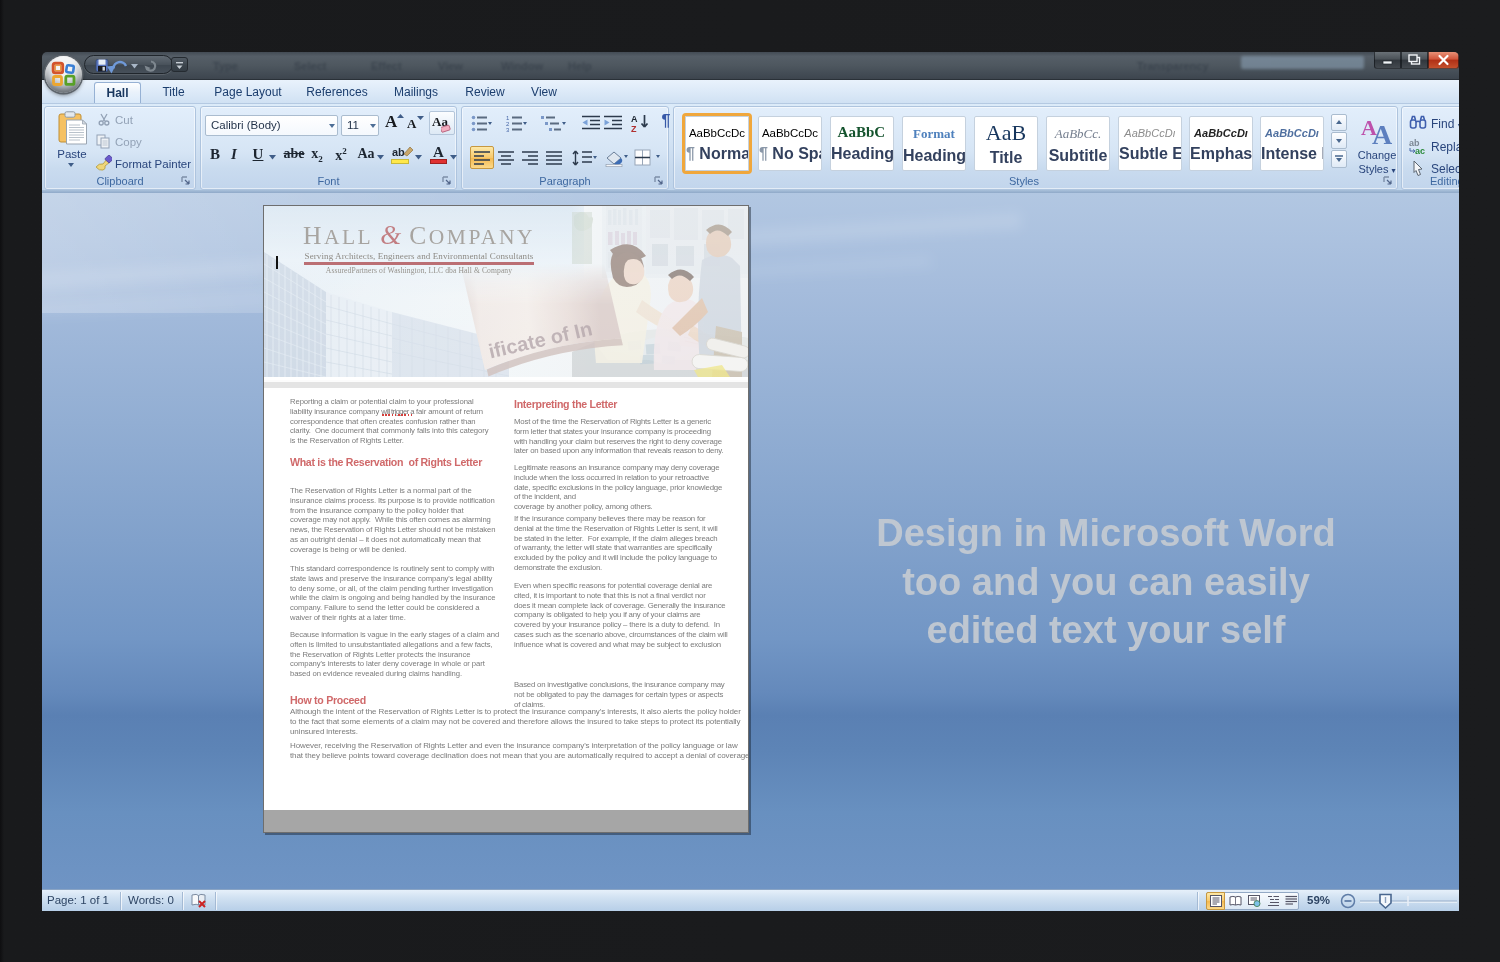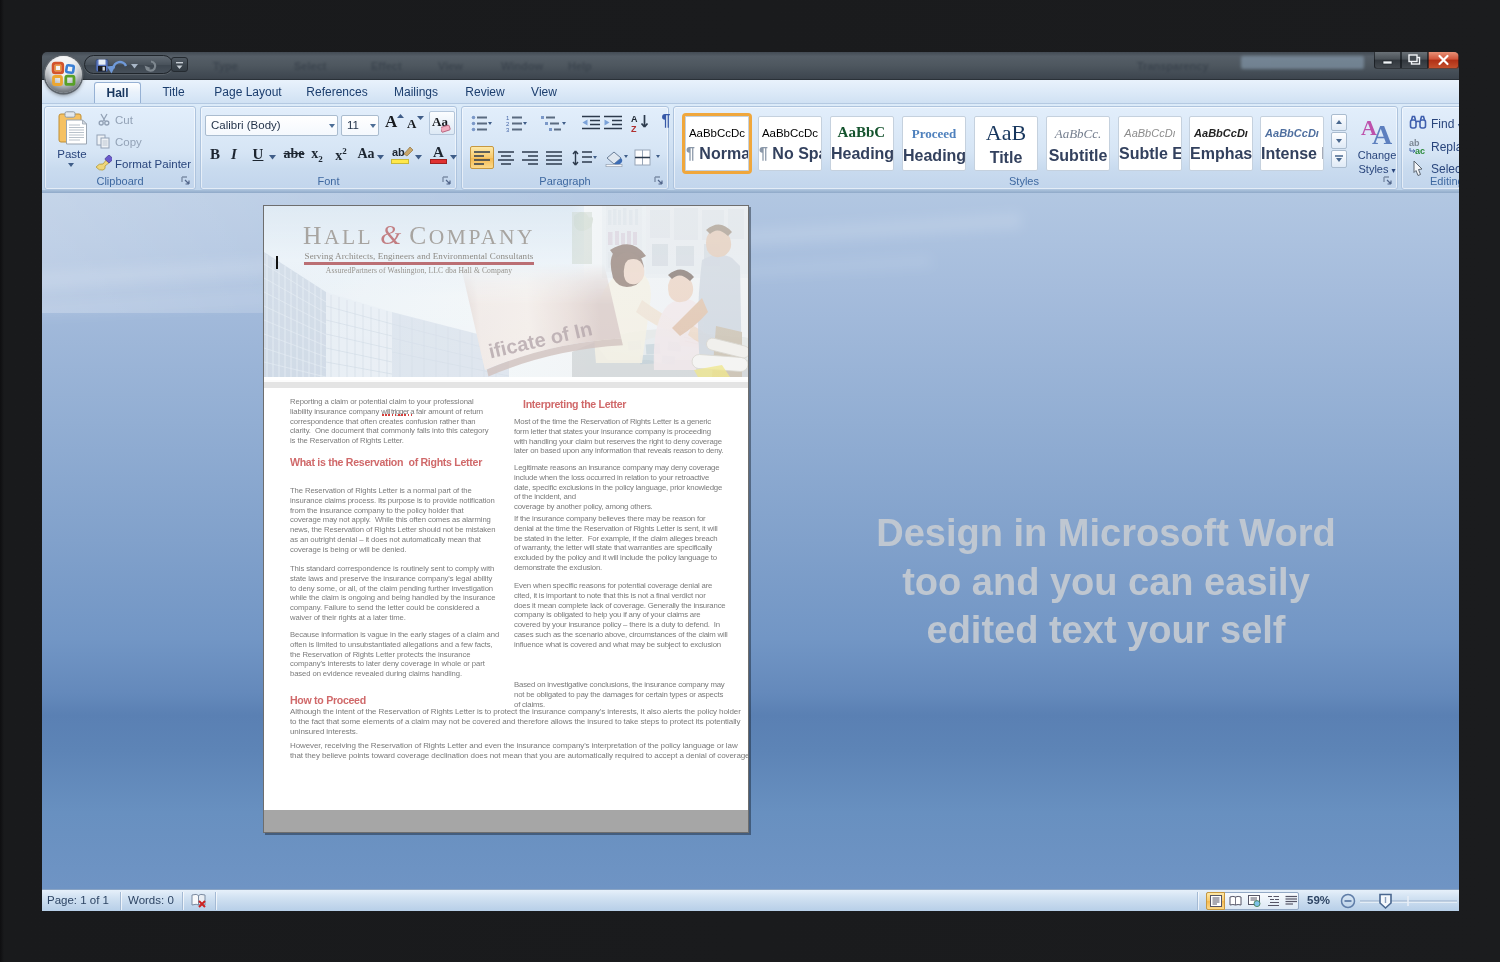--- a/index.html
+++ b/index.html
@@ -396,21 +396,21 @@
         </div>
       <div class="chip" style="left:84px;">
           <span class="big">AaBbCcDc</span>
           <span class="lab"><span style="color:#8a97a8;">¶</span> No Spaci...</span>
         </div>
       <div class="chip" style="left:156px;">
           <span class="big" style="font-family:'Liberation Serif',serif;font-size:15px;font-weight:bold;color:#14532d;margin-top:7px;">AaBbC </span>
           <span class="lab" style="margin-top:4px;">Heading 1</span>
         </div>
       <div class="chip" style="left:228px;">
-          <span class="big" style="font-family:'Liberation Serif',serif;font-size:13px;font-weight:bold;color:#4f81bd;margin-top:9px;">Proceed</span>
+          <span class="big" style="font-family:'Liberation Serif',serif;font-size:13px;font-weight:bold;color:#4f81bd;margin-top:9px;">Format</span>
           <span class="lab" style="margin-top:5px;">Heading 2</span>
         </div>
       <div class="chip" style="left:300px;">
           <span class="big" style="font-family:'Liberation Serif',serif;font-size:22px;color:#17365d;margin-top:3px;">AaB</span>
           <span class="lab" style="margin-top:3px;">Title</span>
         </div>
       <div class="chip" style="left:372px;">
           <span class="big" style="font-family:'Liberation Serif',serif;font-size:13px;font-style:italic;color:#747e8e;margin-top:9px;">AaBbCc.</span>
           <span class="lab" style="margin-top:5px;">Subtitle</span>
         </div>
@@ -685,21 +685,21 @@
         company. Failure to send the letter could be considered a<br>
         waiver of their rights at a later time.
       </div>
       <div class="bcol" style="left:26px;top:424px;width:200px;">
         Because information is vague in the early stages of a claim and<br>
         often is limited to unsubstantiated allegations and a few facts,<br>
         the Reservation of Rights Letter protects the insurance<br>
         company's interests to later deny coverage in whole or part<br>
         based on evidence revealed during claims handling.
       </div>
-      <div class="bhead" style="left:250px;top:192px;margin-left:9px;">Interpreting the Letter</div>
+      <div class="bhead" style="left:250px;top:192px;">Interpreting the Letter</div>
       <div class="bcol rcol" style="left:250px;top:211px;width:210px;">
         Most of the time the Reservation of Rights Letter is a generic<br>
         form letter that states your insurance company is proceeding<br>
         with handling your claim but reserves the right to deny coverage<br>
         later on based upon any information that reveals reason to deny.
       </div>
       <div class="bcol rcol" style="left:250px;top:257px;width:210px;">
         Legitimate reasons an insurance company may deny coverage<br>
         include when the loss occurred in relation to your retroactive<br>
         date, specific exclusions in the policy language, prior knowledge<br>

